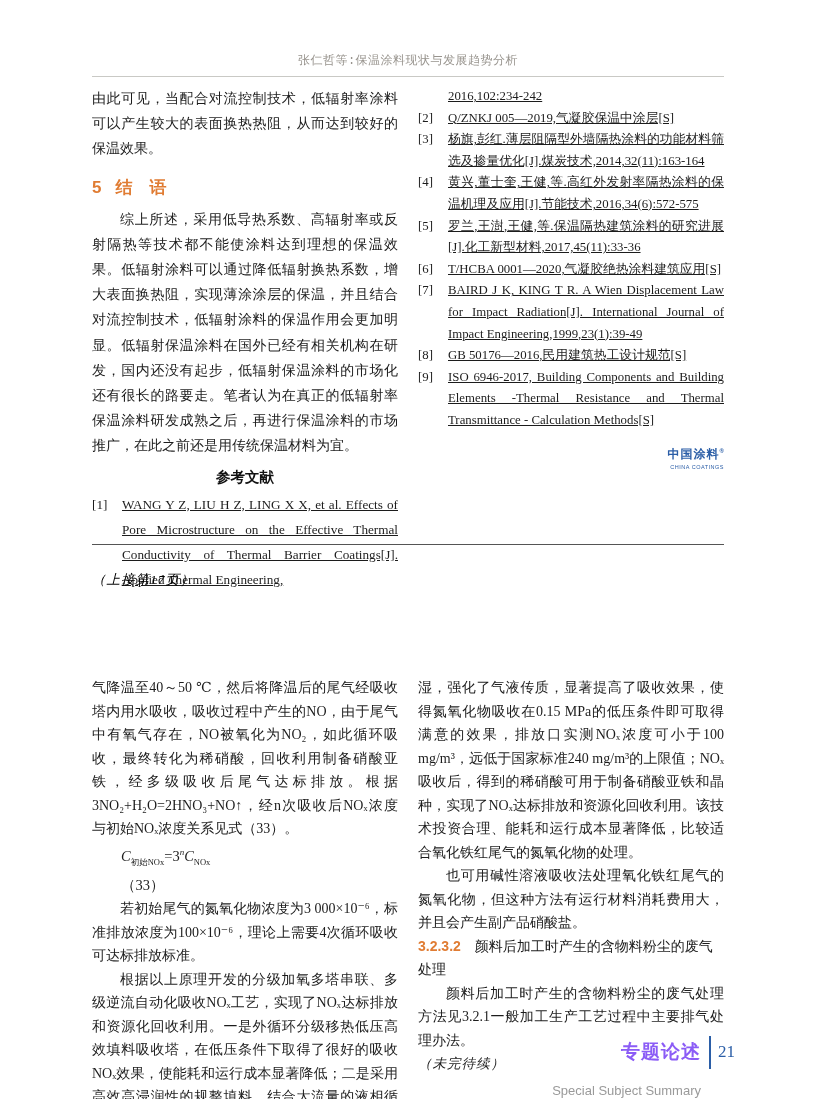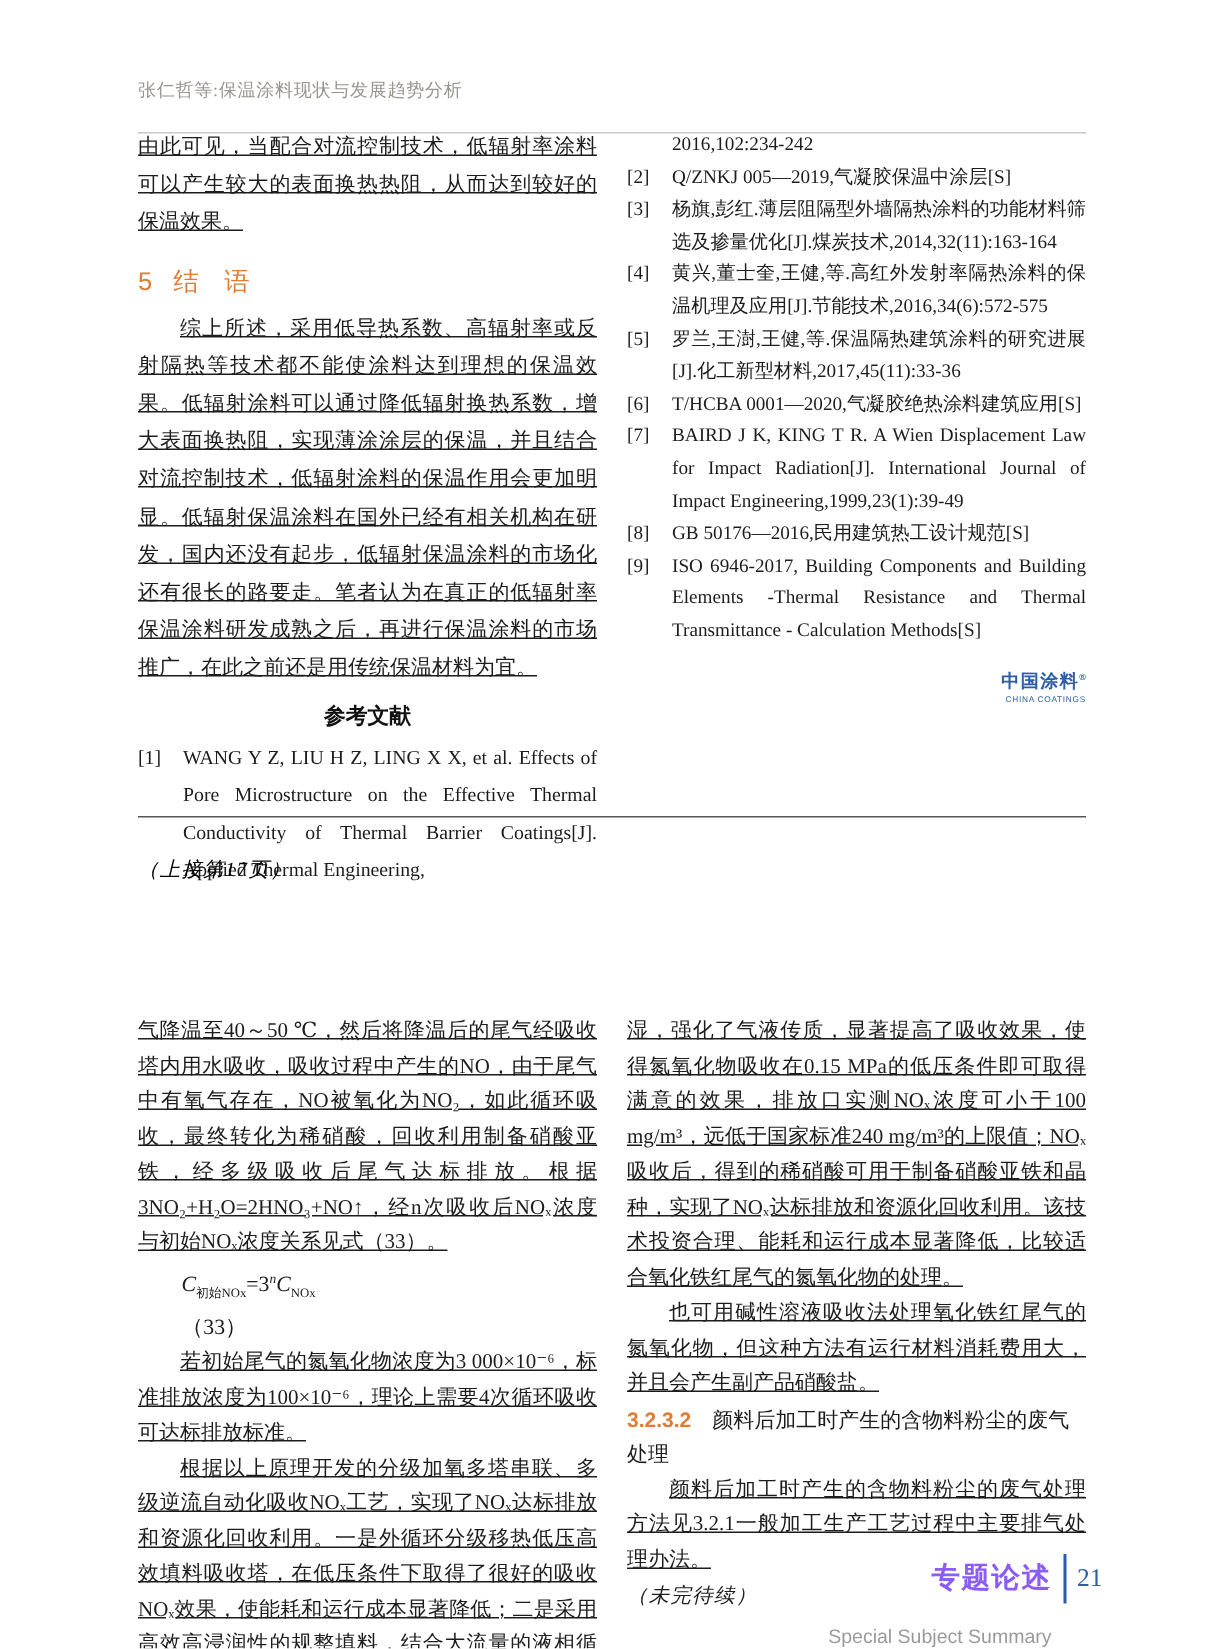--- a/index.html
+++ b/index.html
@@ -4,50 +4,50 @@
 <style>
   html,body { margin:0; padding:0; background:#ffffff; }
   .page {
     position:relative; width:816px; height:1099px; background:#ffffff;
     font-family:"Liberation Serif","DejaVu Serif",serif; color:#1c1c1c;
     overflow:hidden;
   }
   
   .running-head {
     position:absolute; top:52px; left:92px; width:632px;
-    text-align:left; font-family:Liberation Serif, serif;
+    text-align:center; font-family:Liberation Mono, monospace;
     font-size:12px; color:#98948e; letter-spacing:.5px;
-    padding-bottom:19px; border-bottom:1px solid #c9c9c5;
+    padding-bottom:7px; border-bottom:1px solid #c9c9c5;
   }
   
   .cols { display:flex; gap:20px; }
   .col { width:306px; }
   .top-section { position:absolute; top:86px; left:92px; width:632px; }
   .bottom-section { position:absolute; top:676px; left:92px; width:632px; }
   
-  .body-p { font-size:14px; line-height:25.2px; text-align:justify; margin:0;text-decoration:underline; }
+  .body-p { font-size:14px; line-height:25.2px; text-align:justify; margin:0; }
   .bottom-section .body-p { line-height:23.5px; }
   .indent { text-indent:2em; }
   
   .sec-heading {
     margin:14px 0 8px 0; font-family:"Liberation Sans","DejaVu Sans",sans-serif;
-    font-weight:normal; font-size:17px; color:#e07c33;
+    font-weight:bold; font-size:17px; color:#e07c33;
   }
   .sec-heading .sec-title { margin-left:14px; }
   .refs-heading {
     margin:9px 0 5px 0; text-align:center; font-weight:bold; font-size:14.5px;
     font-family:"Liberation Sans","DejaVu Sans",sans-serif; color:#111;
   }
   .subsection { font-size:14px; line-height:23.5px; margin:0; font-family:"Liberation Sans","DejaVu Sans",sans-serif; }
   .sub-num { color:#e07c33; font-weight:bold; margin-right:14px; }
   .sub-title { color:#1c1c1c; }
   
   .ref-item { display:flex; font-size:13.2px; }
   .ref-label { flex:none; width:30px; }
-  .ref-text { flex:1; text-align:justify; }
+  .ref-text { flex:1; text-align:justify;text-decoration:underline; }
   .refs-left .ref-item { line-height:25px; }
   .refs-right .ref-item { line-height:21.6px; font-size:12.8px; }
   
   .formula {
     display:flex; justify-content:space-between; align-items:baseline;
     padding-left:2em; font-size:14.5px; line-height:23.5px;flex-direction:column;
   }
   .fx { font-style:italic; }
   .formula sub { font-size:8.5px; }
   .formula sup { font-size:9px; font-style:italic; }

